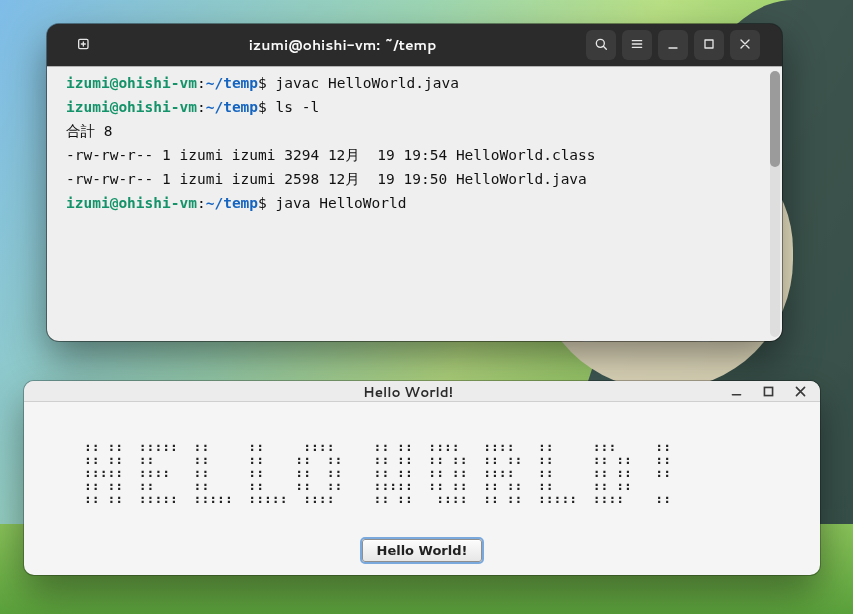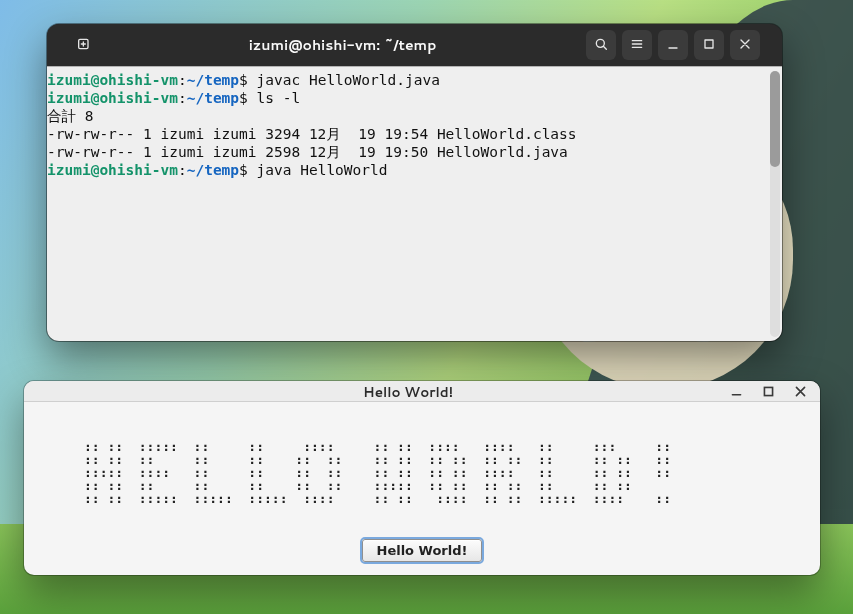--- a/index.html
+++ b/index.html
@@ -62,24 +62,24 @@
   }
   .titlebtn.flat { background: transparent; }
   .titlebtn svg { width:16px; height:16px; fill:none; stroke:#e6e6e6; stroke-width:2; stroke-linecap:round; stroke-linejoin:round;}
   .term-title { flex:1; text-align:center; font-weight:600; font-size:14px; color:#fafafa; }
   .term-right { display:flex; gap:6px; }
 
   .term-body {
     flex:1;
     background: rgba(255,255,255,0.93);
     margin: 0;
-    padding: 4px 0;
+    padding: 4px 19px;
     font-family: "DejaVu Sans Mono","Liberation Mono",monospace;
     font-size: 14.5px;
-    line-height: 18px;
+    line-height: 24px;
     color: #111;
     white-space: pre;
     position: relative;
     border-top:1px solid rgba(0,0,0,0.25);
   }
   .term-body .wrap { position:relative; }
   .sb-track { position:absolute; right:2px; top:4px; width:10px; bottom:4px; background:rgba(0,0,0,0.07); border-radius:5px;}
   .sb-thumb { position:absolute; right:2px; top:4px; width:10px; height:96px; background:rgba(0,0,0,0.3); border-radius:5px;}
 
   .ps-user { color:#14936a; font-weight:600; }

